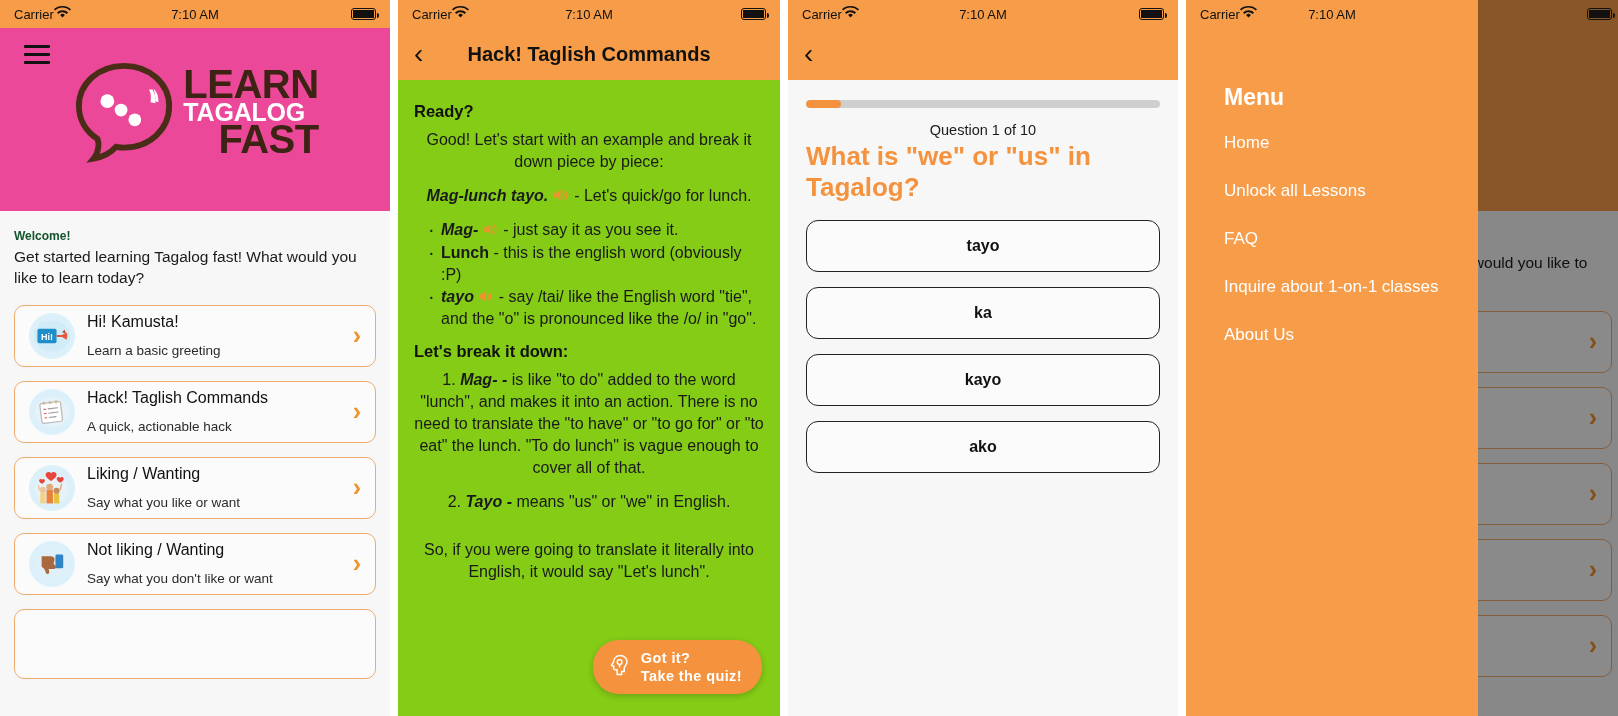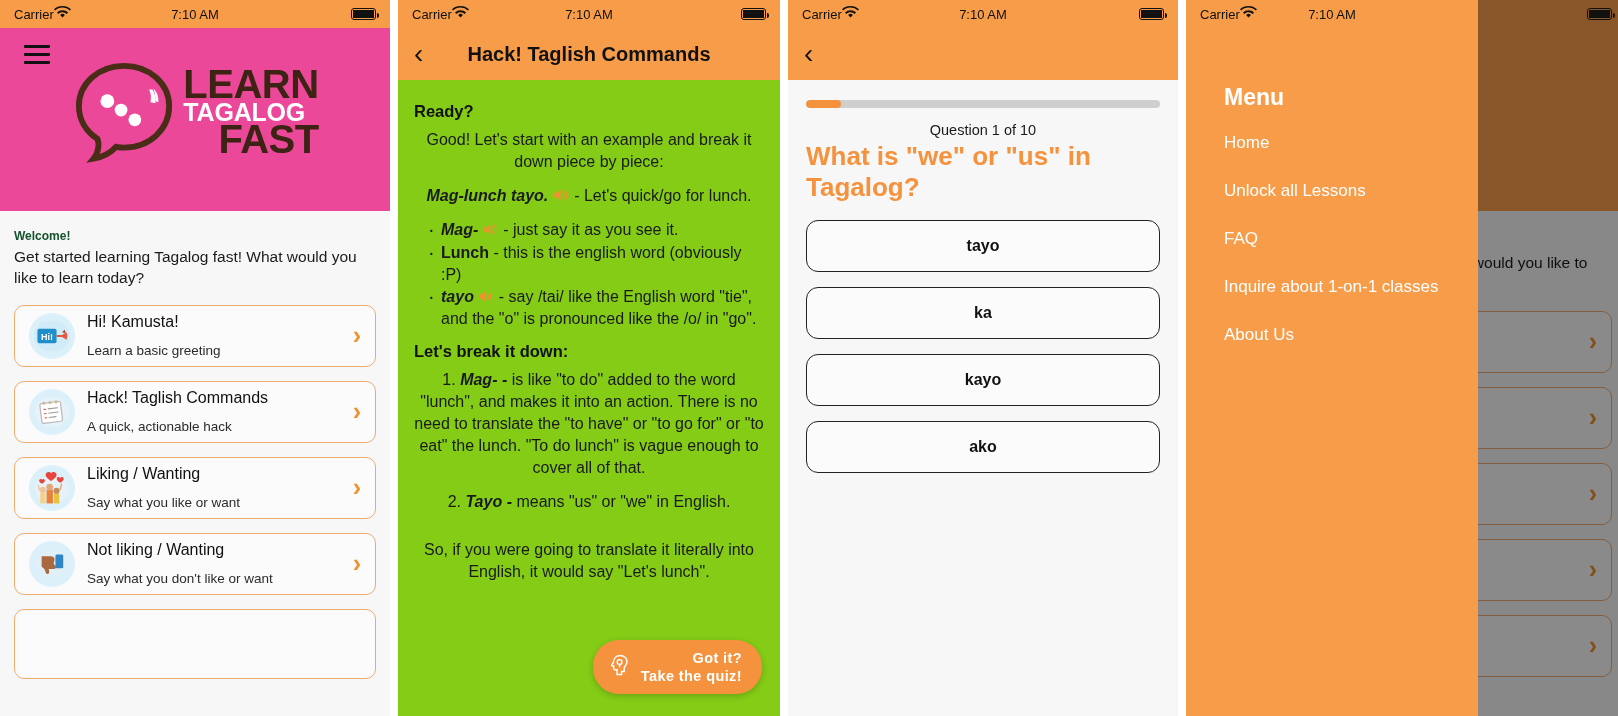--- a/index.html
+++ b/index.html
@@ -91,21 +91,21 @@
     display: inline-block; color: #F0922F; font-size: 15px; vertical-align: -1px;
     cursor: pointer;
   }
   ul.pron { list-style: none; padding-left: 14px; margin-bottom: 12px; }
   ul.pron li { font-size: 16px; color: #1a1a1a; line-height: 1.37; position: relative; padding-left: 13px; }
   ul.pron li:before { content: "·"; position: absolute; left: 0; font-size: 20px; line-height: 1.05;}
   .fab {
     position: absolute; right: 18px; bottom: 22px;
     background: #F4923E; color: #fff; border-radius: 26px;
     padding: 9px 20px 9px 16px; display: flex; align-items: center; gap: 10px;
-    box-shadow: 0 2px 6px rgba(0,0,0,.2); cursor: pointer; text-align: right;
+    box-shadow: 0 2px 6px rgba(0,0,0,.2); cursor: pointer;
   }
   .fab-txt { font-size: 14.5px; font-weight: 700; line-height: 1.25; letter-spacing: .4px; }
   .fab-txt span { display: block; }
 
   
   .quiz-body { padding: 14px 18px 0 18px; background: #f7f7f7; height: 476px; }
   .progress-track { height: 8px; background: #cfcfcf; border-radius: 4px; overflow: hidden; margin: 6px 0 14px 0; }
   .progress-fill { height: 100%; background: #F4923E; border-radius: 4px; }
   .q-count { text-align: center; font-size: 14.5px; color: #1a1a1a; margin-bottom: 3px; }
   .q-text { font-size: 26px; font-weight: 700; color: #F4923E; line-height: 1.18; margin-bottom: 18px; }

